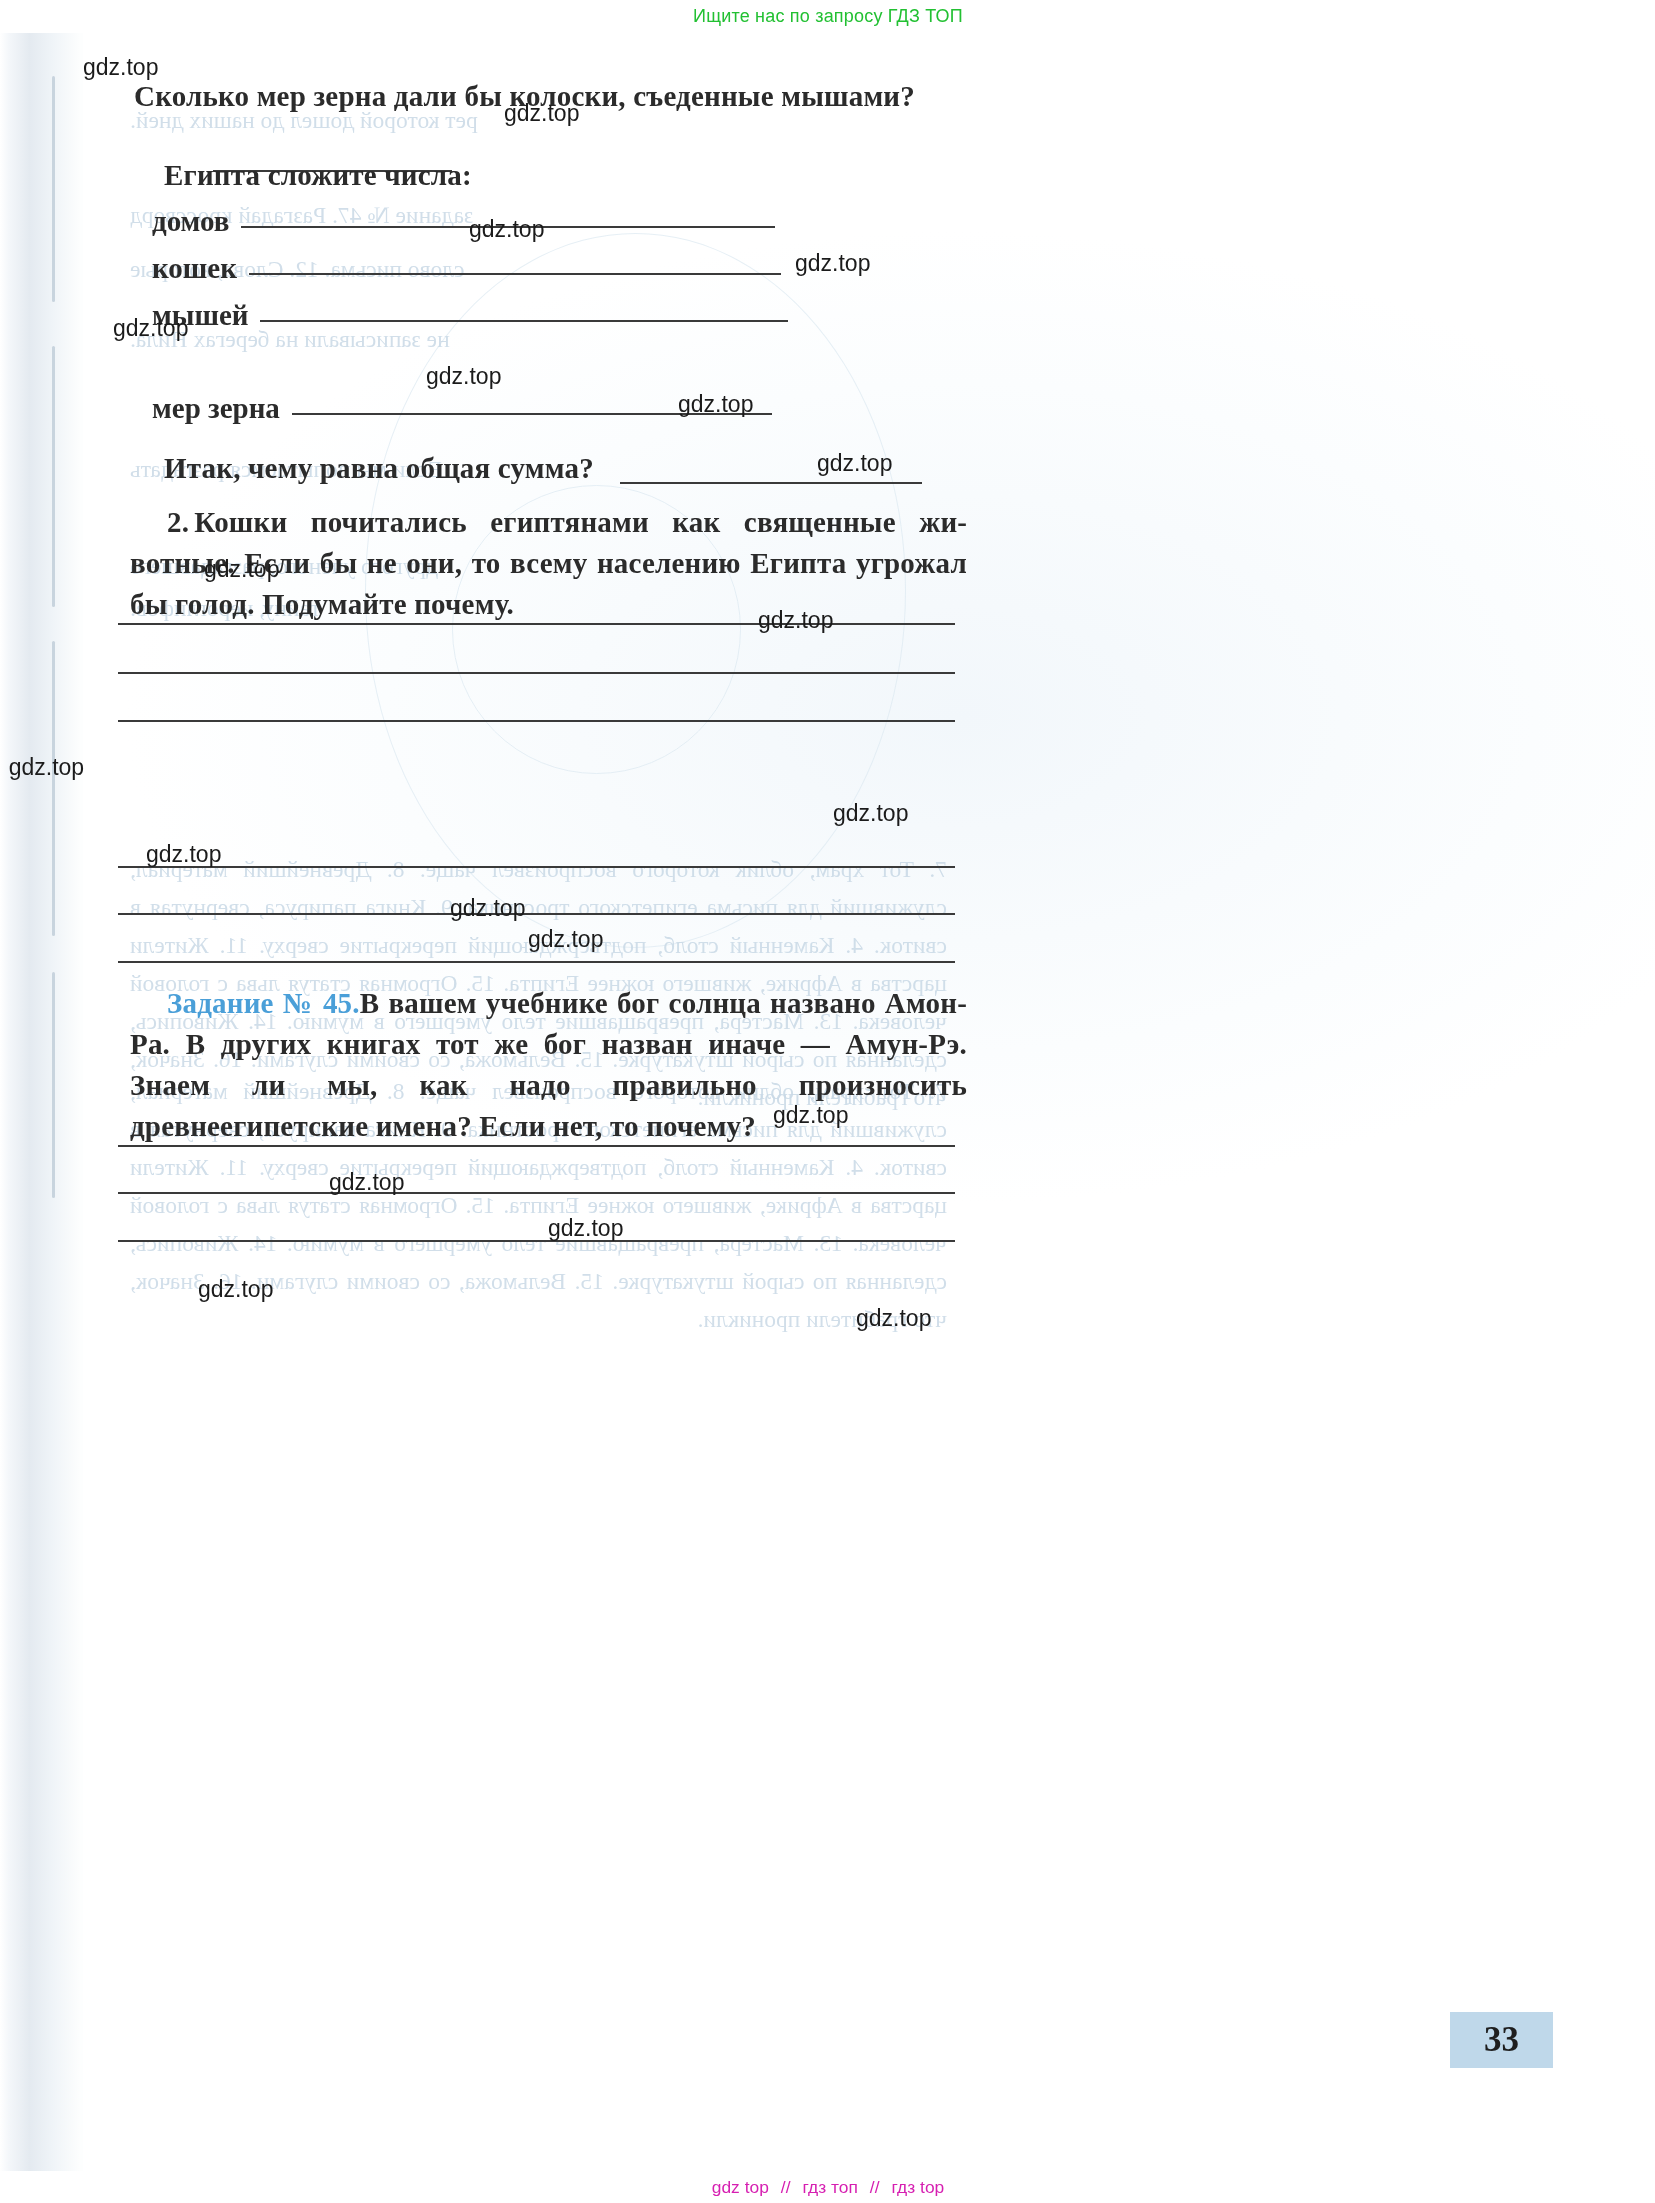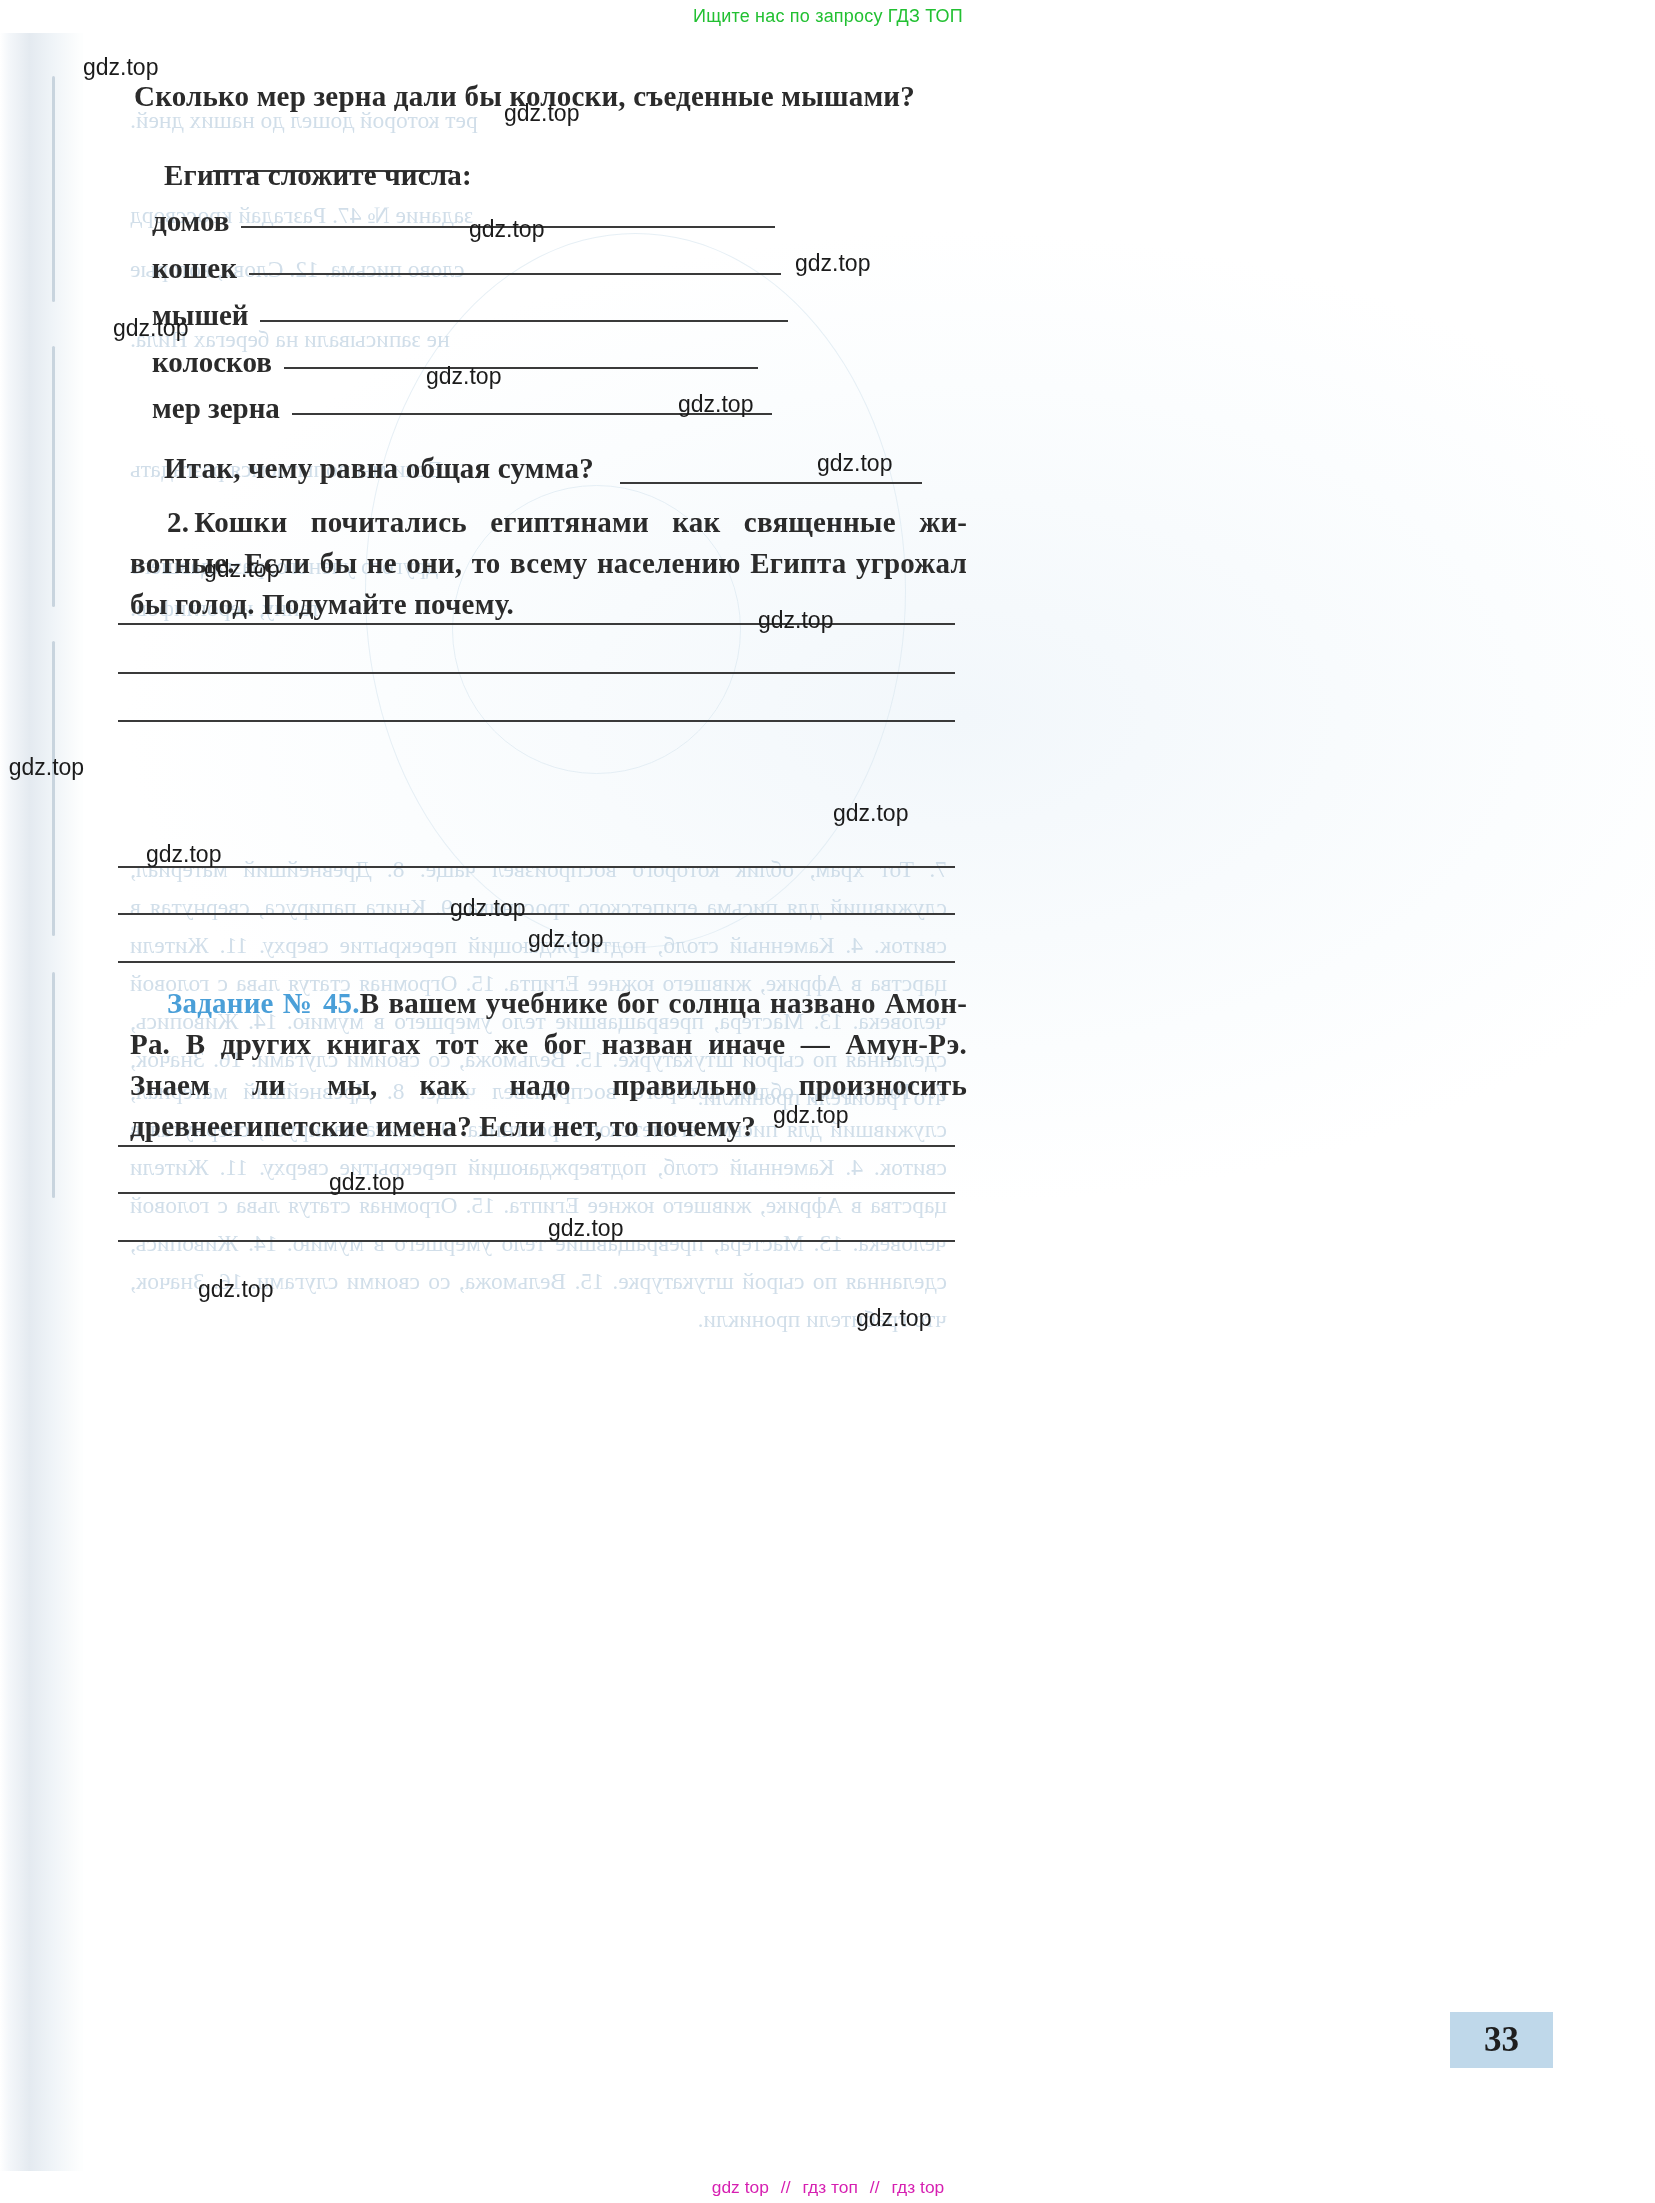--- a/index.html
+++ b/index.html
@@ -237,24 +237,20 @@
     <div class="fill-row" style="left:152px; top:219px;">
       <span class="lbl">кошек</span>
       <span class="rule" style="width:532px;"></span>
     </div>
 
     <div class="fill-row" style="left:152px; top:266px;">
       <span class="lbl">мышей</span>
       <span class="rule" style="width:528px;"></span>
     </div>
 
-    <div class="fill-row" style="left:152px; top:313px;">
-      <span class="lbl">колосков</span>
-      <span class="rule" style="width:474px;"></span>
-    </div>
 
     <div class="fill-row" style="left:152px; top:359px;">
       <span class="lbl">мер зерна</span>
       <span class="rule" style="width:480px;"></span>
     </div>
 
     <div class="para" style="left:152px; top:415px; width:608px;">Итак, чему равна общая сумма?</div>
     <div class="answer-rule" style="left:620px; top:449px; width:302px;"></div>
 
     <div class="para" style="left:118px; top:469px; width:837px; text-indent:37px;">

